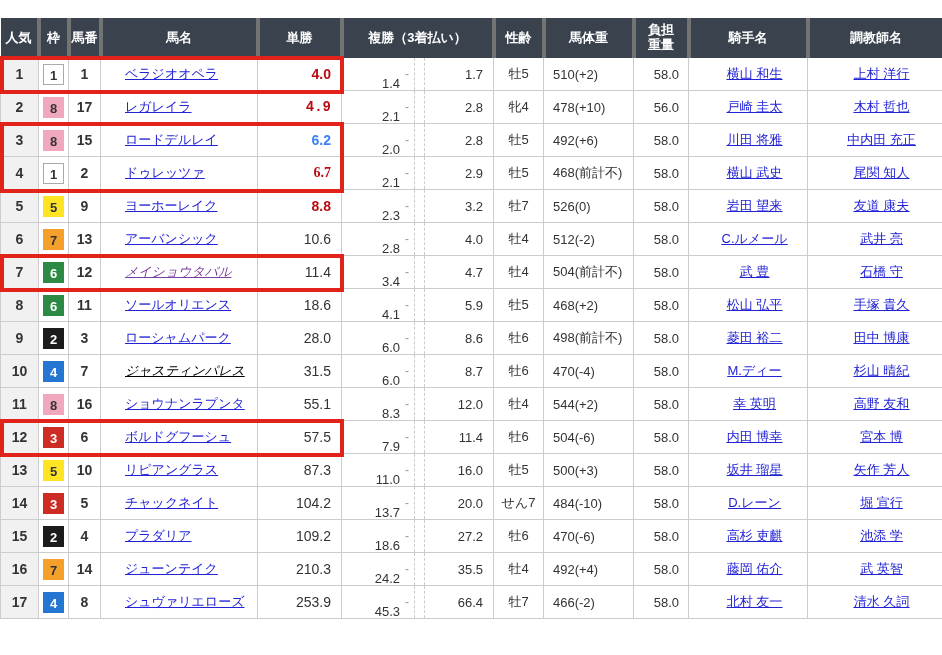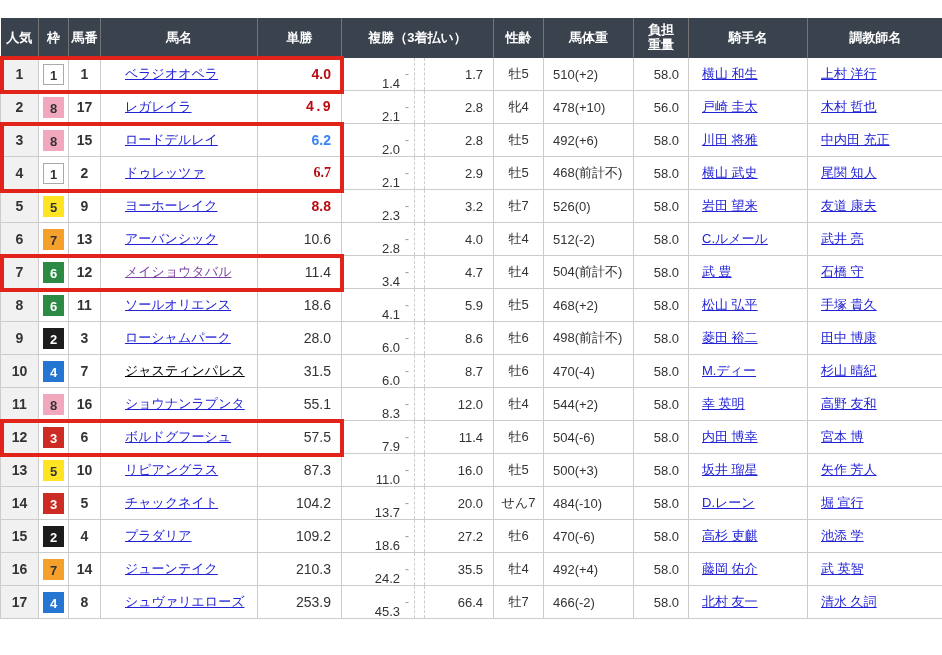--- a/index.html
+++ b/index.html
@@ -15,21 +15,21 @@
     border-bottom: 1px solid #e3e3e3;
   }
   .table-wrap { position: relative; margin-top: 18px; }
   table.odds {
     border-collapse: collapse; table-layout: fixed;
     width: 942px; font-size: 13px;
   }
   thead th {
     background: #39424d; color: #fff; font-weight: bold;
     height: 40px; padding: 2px 0; text-align: center;
-    border-right: 1px solid #737373; font-size: 13px; line-height: 1.15;
+    border-right: 4px solid #737373; font-size: 13px; line-height: 1.15;
   }
   thead th:last-child { border-right: none; }
   tbody td {
     height: 32px; padding: 0;
     border-bottom: 1px solid #ccc; border-right: 1px solid #ccc;
     background: #fff; vertical-align: middle;
   }
   tbody td:first-child { border-left: 1px solid #ccc; }
   td.c-rank { background: #f1f1f1; text-align: center; font-weight: bold; font-size: 14px; }
   td.c-frame { text-align: center; }
@@ -42,23 +42,23 @@
   td.c-win { text-align: right; padding-right: 10px; font-size: 14px; color: #333; }
   td.c-win.hot { font-weight: bold; }
   .place-wrap { display: flex; align-items: stretch; height: 32px; }
   .p-low { flex: 0 0 58px; text-align: right; align-self: center; margin-top: 18px; }
   .p-dash { flex: 0 0 14px; text-align: center; color: #999; align-self: center; font-size: 12px; }
   .p-sep { flex: 0 0 11px; border-left: 1px dashed #ccc; border-right: 1px dashed #ccc; }
   .p-high { flex: 1 1 auto; text-align: right; padding-right: 10px; align-self: center; }
   td.c-sex { text-align: center; }
   td.c-weight { padding-left: 9px; text-align: left; }
   td.c-impost { text-align: right; padding-right: 9px; }
-  td.c-jockey, td.c-trainer { padding-left: 13px; text-align: left; }
+  td.c-jockey, td.c-trainer { padding-left: 13px; text-align: center; text-decoration: underline; }
   a.cell-link { color: #2323d6; text-decoration: underline; }
-  a.cell-link.visited { color: #7b3fa0; }
+  a.cell-link.visited { color: #7b3fa0; font-style: italic; }
   .hl-box {
     position: absolute; border: 4px solid #e2231a;
     pointer-events: none; z-index: 5;
   }
 </style>
 </head>
 <body>
 
 <div class="page">
 

